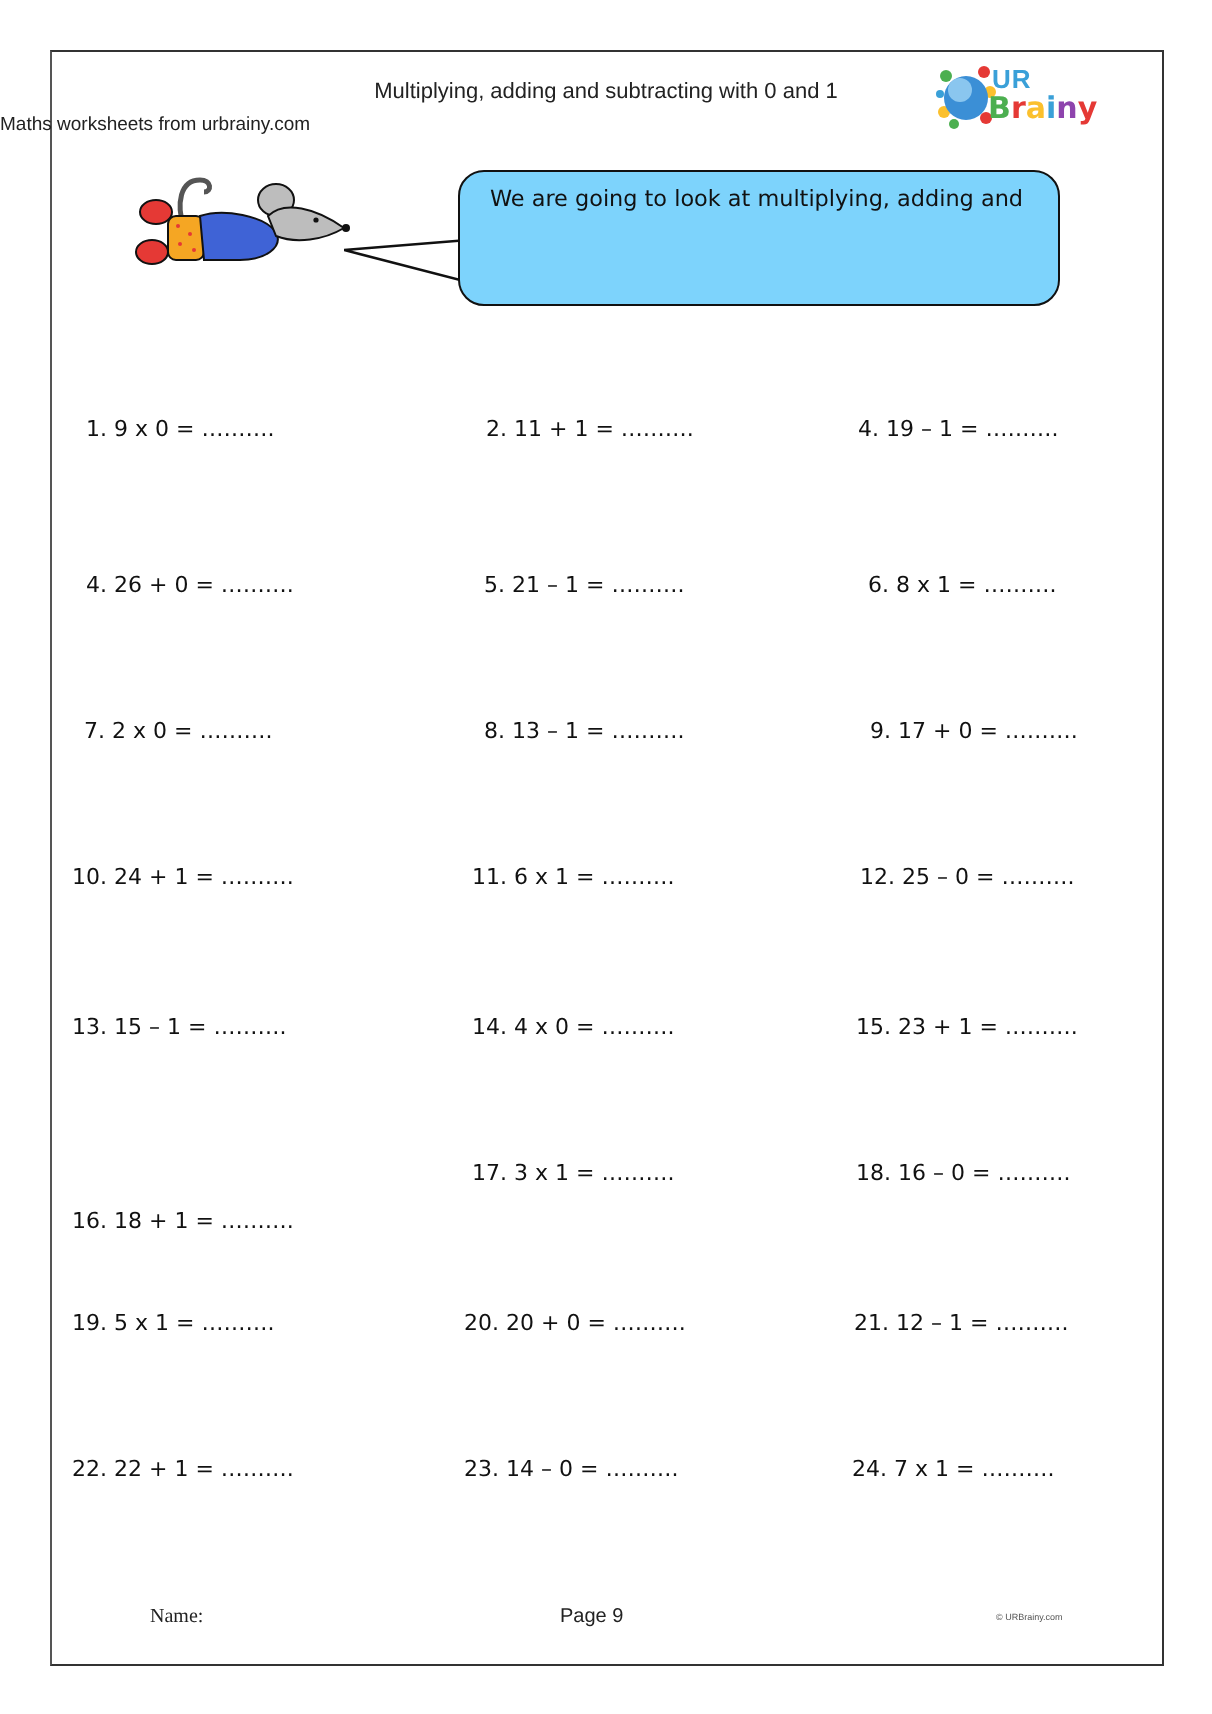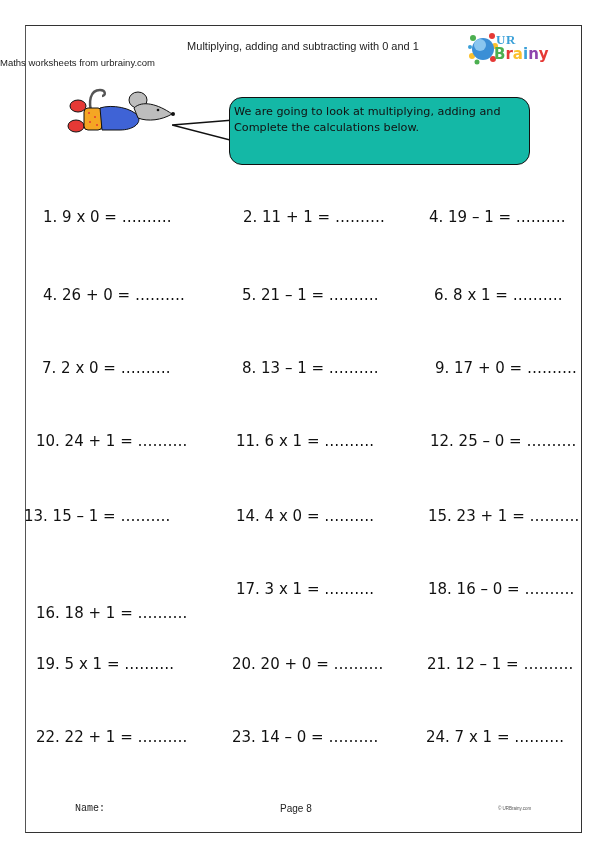--- a/index.html
+++ b/index.html
@@ -1,33 +1,33 @@
 <!DOCTYPE html>
 <html><head>
   <meta charset="utf-8">
   <style>
     html, body { margin:0; padding:0; background:#ffffff; }
     body { width:606px; height:857px; position:relative; overflow:hidden; font-family:"DejaVu Sans", sans-serif; color:#1a1a1a; }
     .page-frame { position:absolute; left:25px; top:25px; width:557px; height:808px; border:1px solid #333; box-sizing:border-box; border-left-color:#555; }
     .title { position:absolute; left:0; width:606px; top:40px; text-align:center; font-family:"Liberation Sans", sans-serif; font-size:11px; color:#222; }
     .subtitle { position:absolute; left:0; width:606px; top:57px; text-align:left; font-family:"Liberation Sans", sans-serif; font-size:9.5px; color:#222; }
     .logo { position:absolute; left:472px; top:32px; width:90px; height:34px; }
-    .logo-text-ur { position:absolute; left:24px; top:0px; font-family:Liberation Serif, serif; font-weight:bold; font-size:13px; color:#3aa0d8; letter-spacing:0.5px; }
+    .logo-text-ur { position:absolute; left:24px; top:0px; font-family:Liberation Sans, sans-serif; font-weight:bold; font-size:13px; color:#3aa0d8; letter-spacing:0.5px; }
     .logo-text-brainy { position:absolute; left:22px; top:13px; font-family:"DejaVu Sans", sans-serif; font-weight:bold; font-size:15px;text-align:center; }
     .logo-text-brainy span:nth-child(1){color:#4caf50}
     .logo-text-brainy span:nth-child(2){color:#e53935}
     .logo-text-brainy span:nth-child(3){color:#fbc02d}
     .logo-text-brainy span:nth-child(4){color:#3aa0d8}
     .logo-text-brainy span:nth-child(5){color:#8e44ad}
     .logo-text-brainy span:nth-child(6){color:#e53935}
     .mouse { position:absolute; left:62px; top:84px; width:120px; height:60px; }
-    .bubble { position:absolute; left:229px; top:85px; width:301px; height:68px; border:1.5px solid #111; border-radius:13px; box-sizing:border-box; padding:6px 10px 0 4px; font-family:"DejaVu Sans", sans-serif; font-size:11.2px; line-height:16px; color:#111; background:#14b8a6;margin-top:12px; }
+    .bubble { position:absolute; left:229px; top:85px; width:301px; height:68px; border:1.5px solid #111; border-radius:13px; box-sizing:border-box; padding:6px 10px 0 15px; font-family:"DejaVu Sans", sans-serif; font-size:11.2px; line-height:16px; color:#111; background:#7dd3fc; }
     .bubble-tail { position:absolute; left:172px; top:115px; width:62px; height:30px; }
-    .q { position:absolute; font-family:"DejaVu Sans", sans-serif; font-size:15px; color:#111; white-space:nowrap; }
-    .footer-name { position:absolute; left:61px; top:803px; font-family:Liberation Mono, monospace; font-size:10px; color:#222;padding-left:14px; }
+    .q { position:absolute; font-family:"DejaVu Sans", sans-serif; font-size:11px; color:#111; white-space:nowrap; }
+    .footer-name { position:absolute; left:61px; top:803px; font-family:Liberation Serif, serif; font-size:10px; color:#222;padding-left:14px; }
     .footer-page { position:absolute; left:280px; top:803px; width:60px; font-family:"Liberation Sans", sans-serif; font-size:10px; color:#222; }
     .footer-copy { position:absolute; left:498px; top:806px; font-family:"Liberation Sans", sans-serif; font-size:4.5px; color:#555; }
   </style>
 </head>
 <body>
 
 <div class="page-frame"></div>
 
 <div class="title">Multiplying, adding and subtracting with 0 and 1</div>
 <div class="subtitle">Maths worksheets from urbrainy.com</div>
@@ -64,50 +64,49 @@
   <path d="M72 24 C80 16, 96 20, 110 30 C100 36, 86 38, 76 34 Z" fill="#bdbdbd" stroke="#111" stroke-width="1"></path>
   <circle cx="111" cy="30" r="2" fill="#111"></circle>
   <circle cx="96" cy="26" r="1.3" fill="#111"></circle>
 </svg>
 
 <svg class="bubble-tail" viewBox="0 0 62 30">
   <path d="M62 5 L0 10 L62 26" stroke="#111" stroke-width="1.3" fill="#fff"></path>
 </svg>
 <div class="bubble">
   <div>We are going to look at multiplying, adding and</div>
-  <div>Complete the calculations below.</div>
 </div>
 
 <div class="q" style="left:43px;top:208px">1. 9 x 0 = ……….</div>
 <div class="q" style="left:243px;top:208px">2. 11 + 1 = ……….</div>
 <div class="q" style="left:429px;top:208px">4. 19 – 1 = ……….</div>
 
 <div class="q" style="left:43px;top:286px">4. 26 + 0 = ……….</div>
 <div class="q" style="left:242px;top:286px">5. 21 – 1 = ……….</div>
 <div class="q" style="left:434px;top:286px">6. 8 x 1 = ……….</div>
 
 <div class="q" style="left:42px;top:359px">7. 2 x 0 = ……….</div>
 <div class="q" style="left:242px;top:359px">8. 13 – 1 = ……….</div>
 <div class="q" style="left:435px;top:359px">9. 17 + 0 = ……….</div>
 
 <div class="q" style="left:36px;top:432px">10. 24 + 1 = ……….</div>
 <div class="q" style="left:236px;top:432px">11. 6 x 1 = ……….</div>
 <div class="q" style="left:430px;top:432px">12. 25 – 0 = ……….</div>
 
-<div class="q" style="left:24px;top:507px">13. 15 – 1 = ……….</div>
+<div class="q" style="left:36px;top:507px">13. 15 – 1 = ……….</div>
 <div class="q" style="left:236px;top:507px">14. 4 x 0 = ……….</div>
 <div class="q" style="left:428px;top:507px">15. 23 + 1 = ……….</div>
 
 <div class="q" style="left:36px;top:604px">16. 18 + 1 = ……….</div>
 <div class="q" style="left:236px;top:580px">17. 3 x 1 = ……….</div>
 <div class="q" style="left:428px;top:580px">18. 16 – 0 = ……….</div>
 
 <div class="q" style="left:36px;top:655px">19. 5 x 1 = ……….</div>
 <div class="q" style="left:232px;top:655px">20. 20 + 0 = ……….</div>
 <div class="q" style="left:427px;top:655px">21. 12 – 1 = ……….</div>
 
 <div class="q" style="left:36px;top:728px">22. 22 + 1 = ……….</div>
 <div class="q" style="left:232px;top:728px">23. 14 – 0 = ……….</div>
 <div class="q" style="left:426px;top:728px">24. 7 x 1 = ……….</div>
 
 <div class="footer-name">Name:</div>
-<div class="footer-page">Page 8</div>
+<div class="footer-page">Page 9</div>
 <div class="footer-copy">© URBrainy.com</div>
 
 </body></html>

